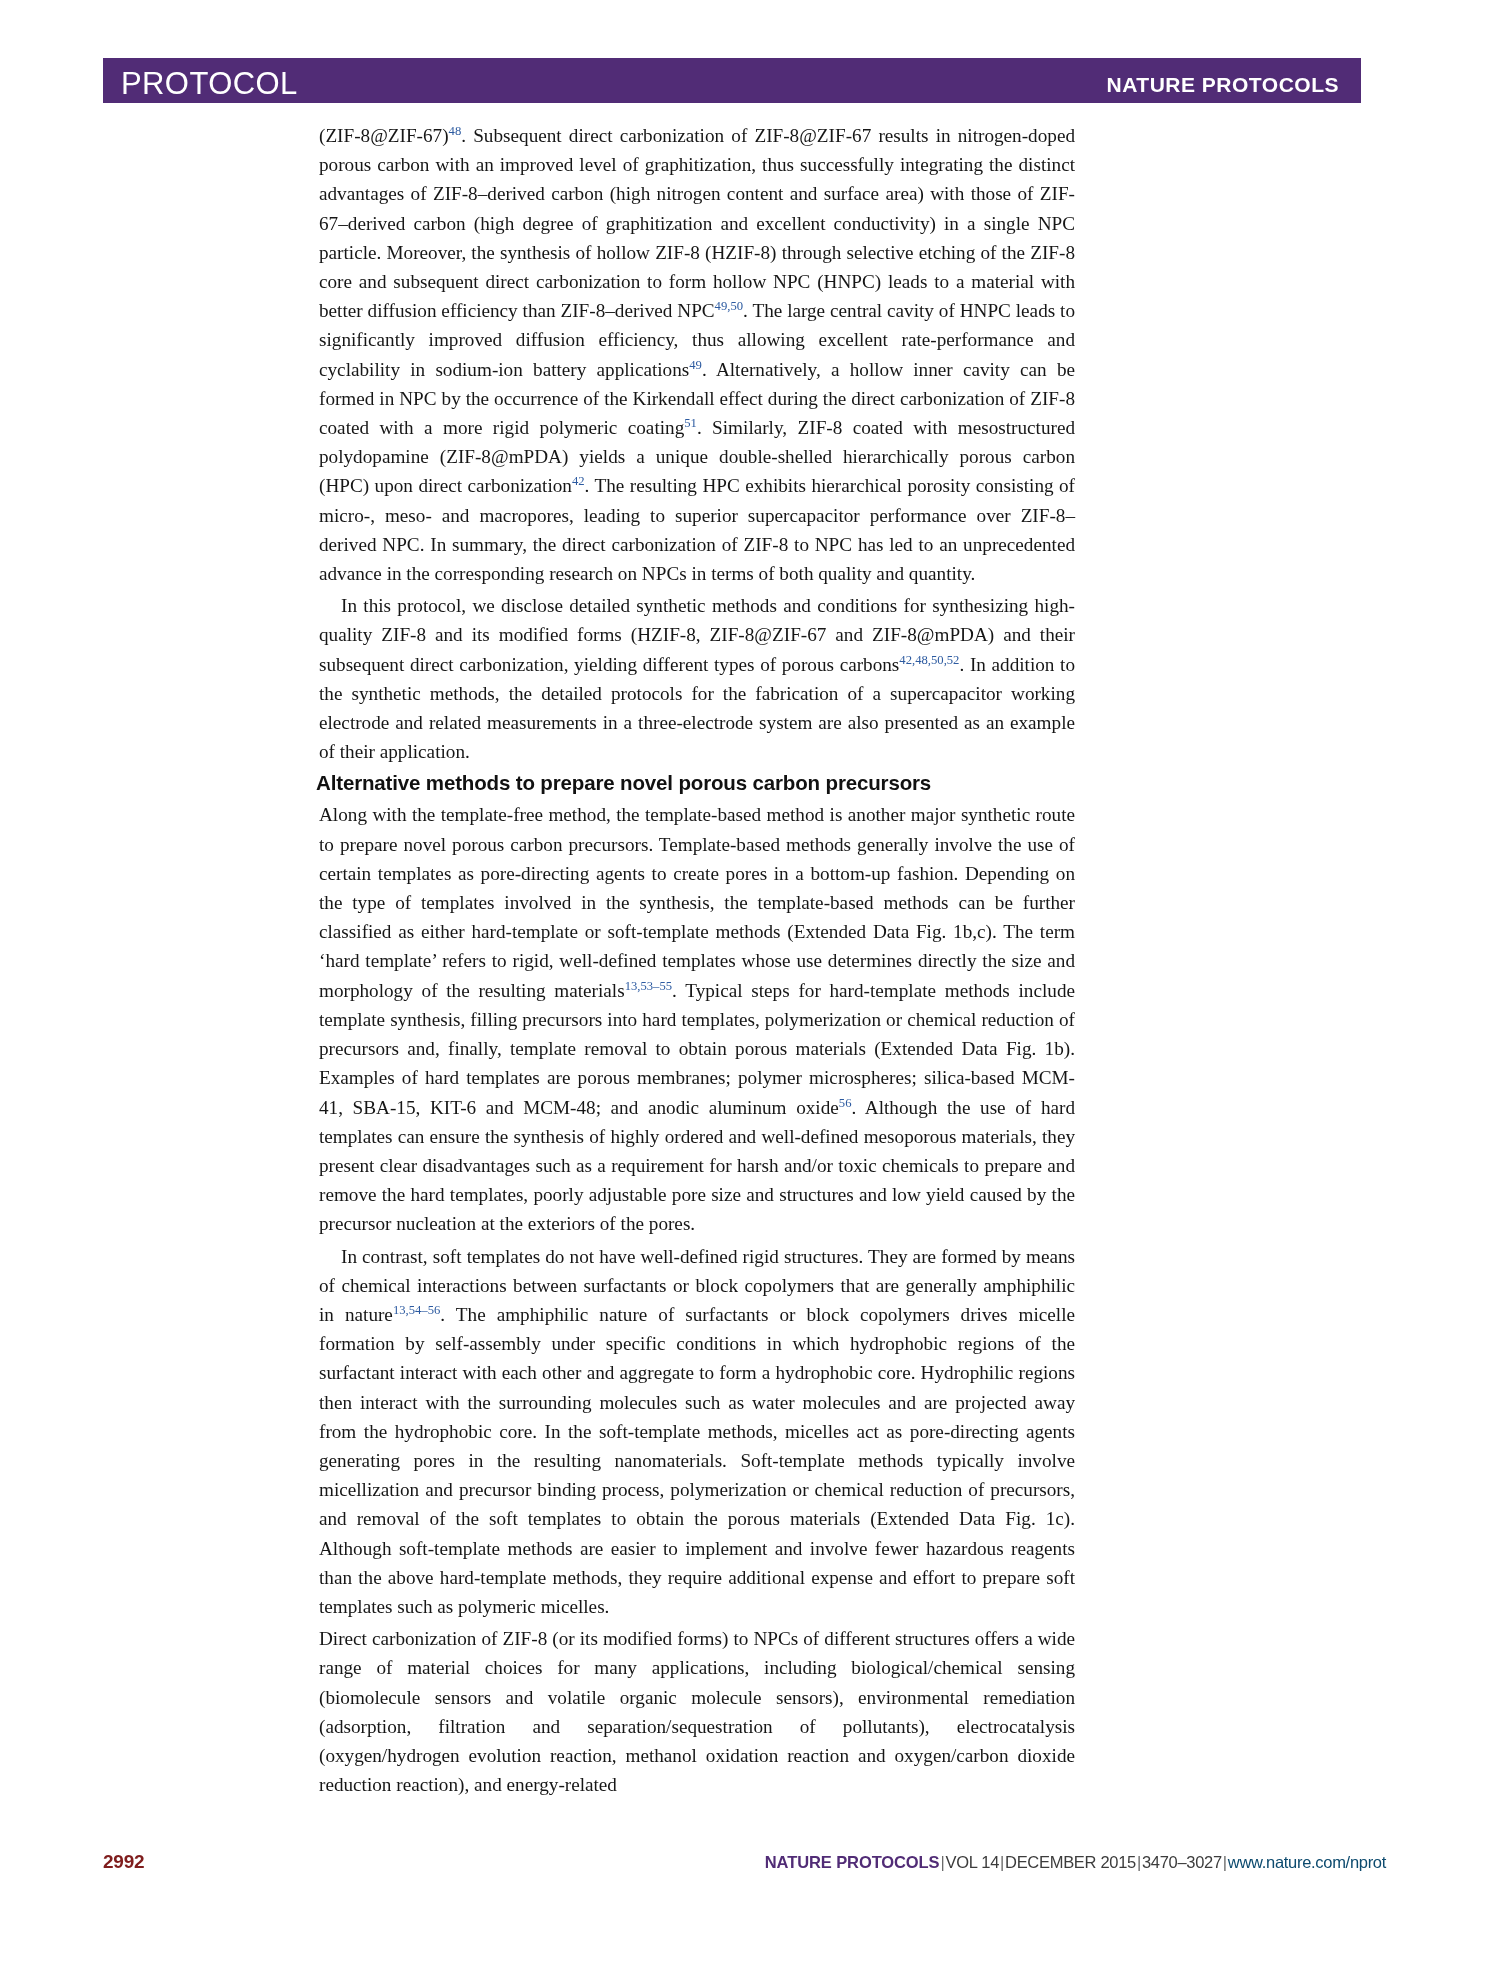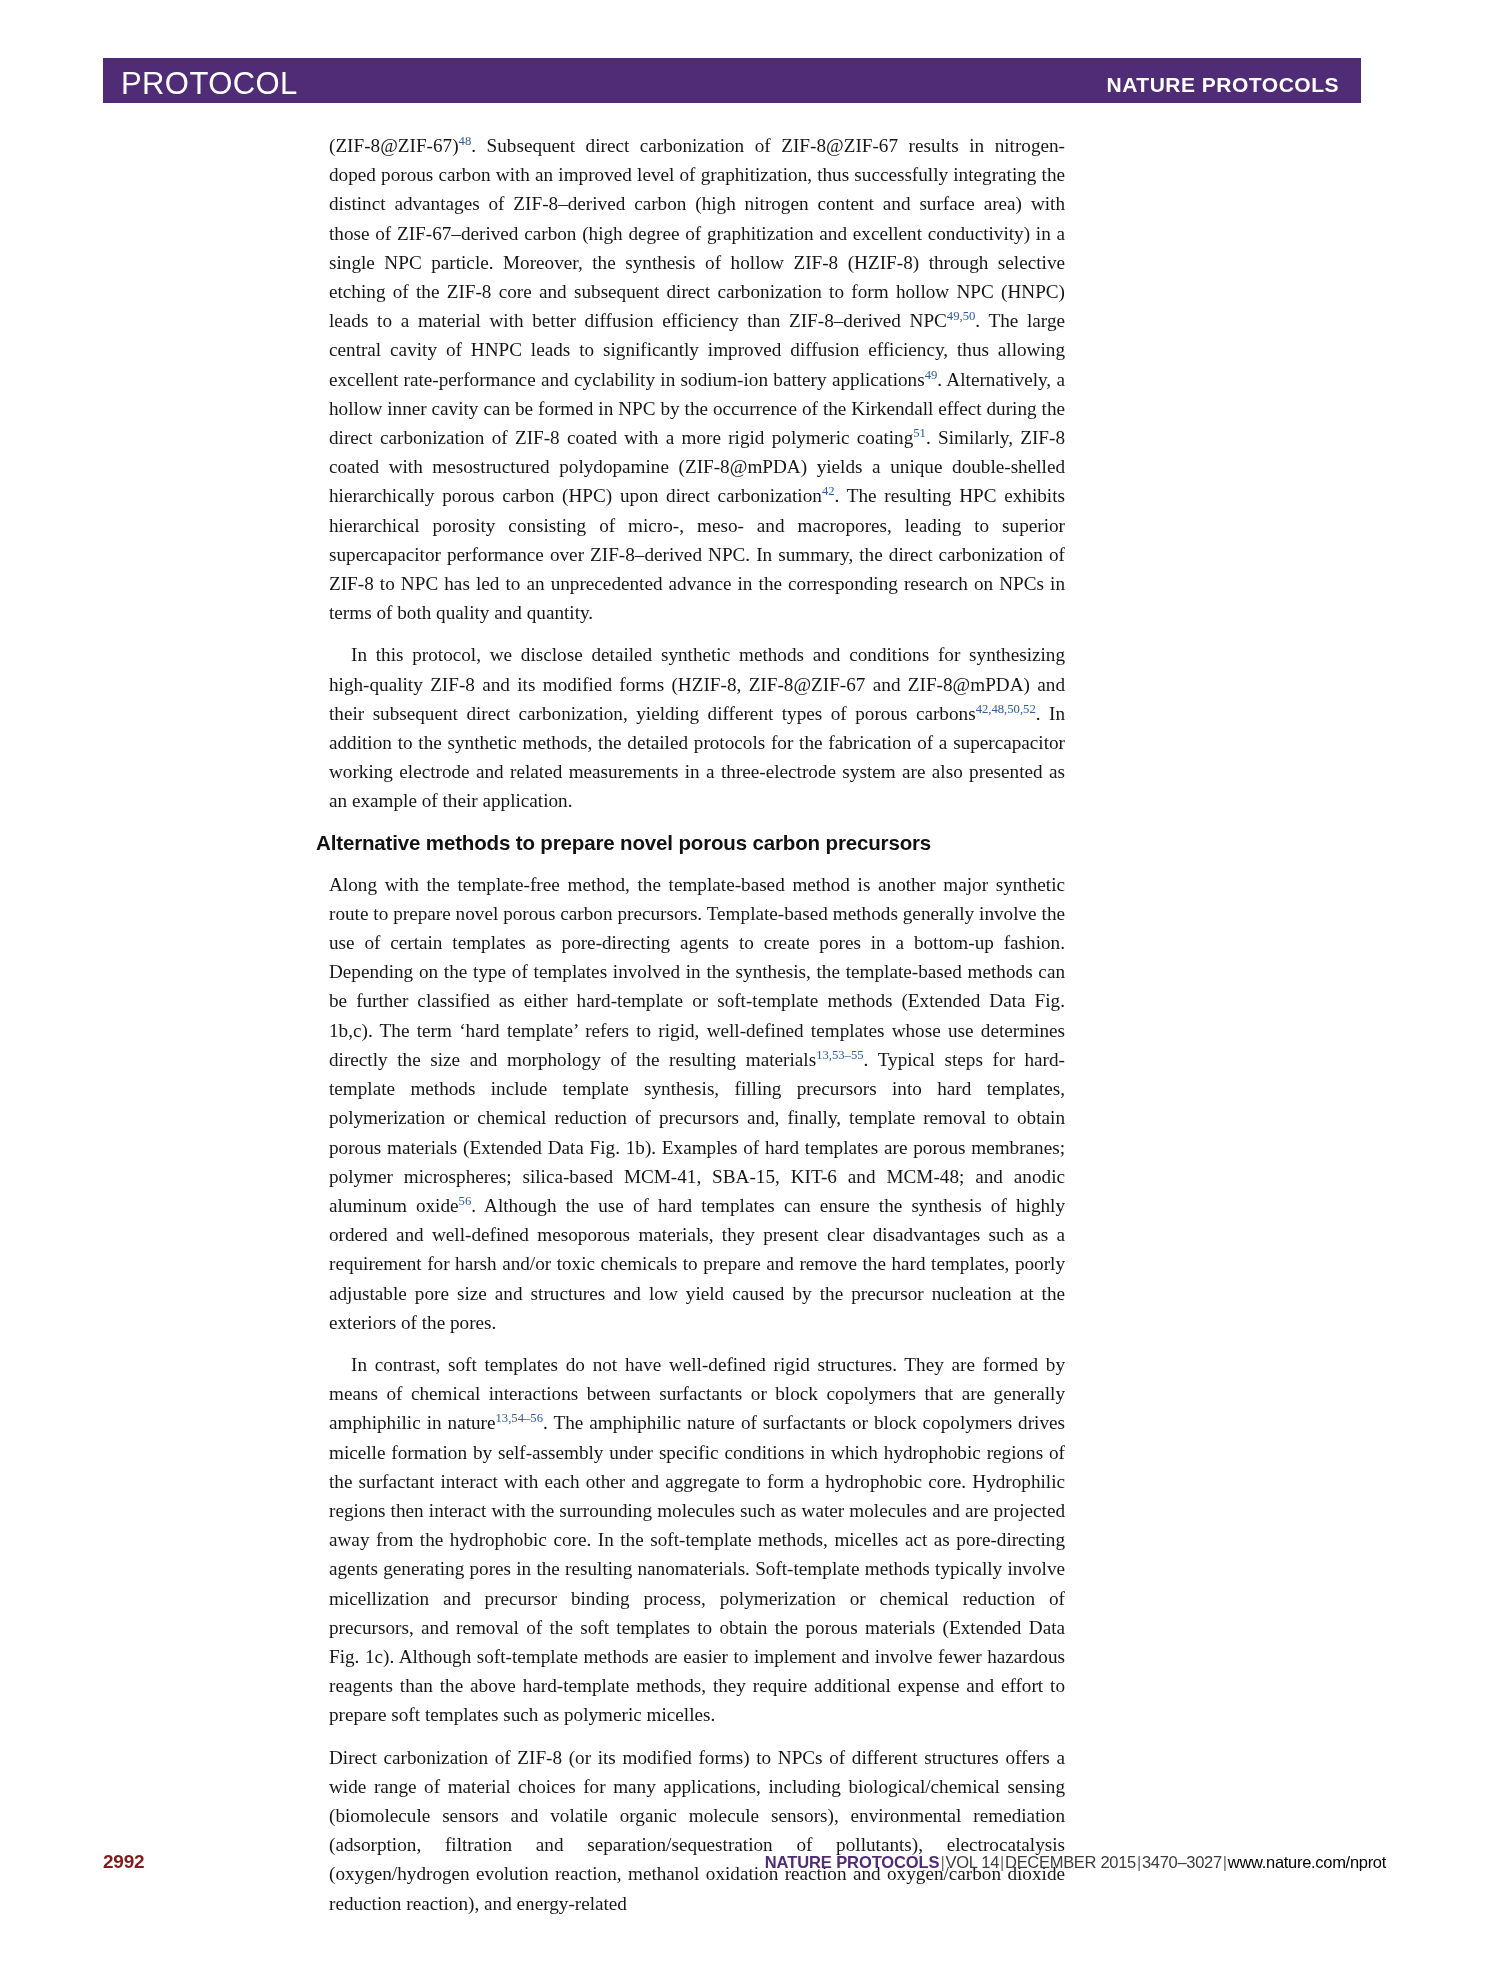--- a/index.html
+++ b/index.html
@@ -49,21 +49,21 @@
   }
 
   
   .column {
     position: absolute;
     left: 316px;
     top: 118px;
     width: 762px;
   }
   p.body-text {
-    margin: 13px;
+    margin: 3px;
     font-size: 19.2px;
     line-height: 29.2px;
     text-align: justify;
     text-justify: inter-word;
     color: #161616;
     hyphens: none;
   }
   p.indent {
     text-indent: 22px;
   }
@@ -117,21 +117,21 @@
   .footer-right .brand {
     color: #512C76;
     font-weight: bold;
     letter-spacing: -0.1px;
   }
   .footer-right .sep {
     color: #6a6a6a;
     padding: 0 1px;
   }
   .footer-right .url {
-    color: #000000;
+    color: #0c4a6e;
   }
 </style>
 </head>
 <body>
 
 <div class="page-header">
   <span class="header-left">PROTOCOL</span>
   <span class="header-right">NATURE PROTOCOLS</span>
 </div>
 

